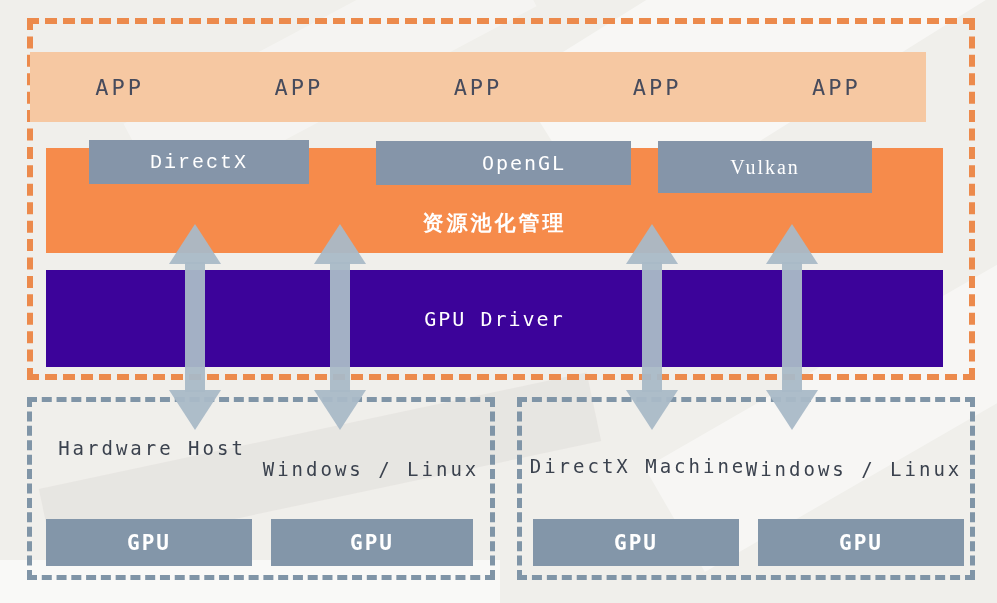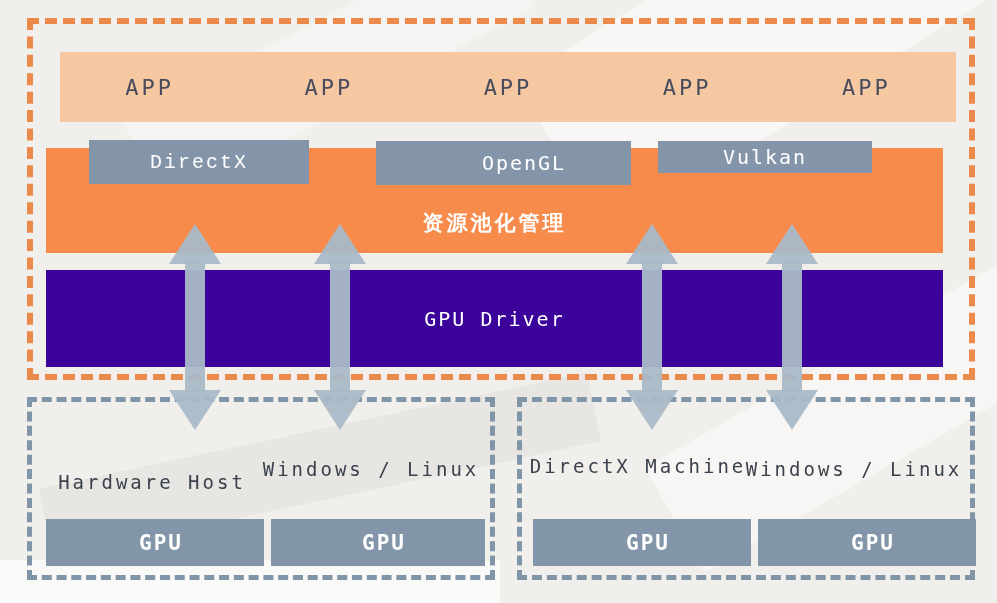--- a/index.html
+++ b/index.html
@@ -22,21 +22,21 @@
     left:27px;top:18px;width:948px;height:362px;
     border:6px dashed #ec8a4c;box-sizing:border-box;
   }
   .host-frame{
     border:5px dashed #8095a7;box-sizing:border-box;
   }
   .host-frame.left{left:27px;top:397px;width:468px;height:183px;}
   .host-frame.right{left:517px;top:397px;width:458px;height:183px;}
 
   
-  .app-row{left:60px;top:52px;width:896px;height:70px;display:flex;gap:0;}
+  .app-row{left:30px;top:52px;width:896px;height:70px;display:flex;gap:0;}
   .app-box{
     flex:1;background:#f6c8a2;color:#474b5c;
     display:flex;align-items:center;justify-content:center;
     font-size:22px;letter-spacing:3px;
   }
 
   
   .pool-bar{left:46px;top:148px;width:897px;height:105px;background:#f68b4b;}
   .pool-label{
     position:absolute;left:0;right:0;bottom:16px;text-align:center;
@@ -45,40 +45,40 @@
   }
 
   
   .api-box{
     background:#8595a9;color:#ffffff;
     display:flex;align-items:center;justify-content:center;
     font-size:20px;letter-spacing:2px;
   }
   .api-directx{left:89px;top:140px;width:220px;height:44px;font-family:Liberation Mono, monospace;}
   .api-opengl{left:376px;top:141px;width:214px;height:44px;padding-left:41px;}
-  .api-vulkan{left:658px;top:141px;width:214px;height:32px;}
+  .api-vulkan{left:658px;top:141px;width:214px;height:52px;font-family:Liberation Serif, serif;}
 
   
   .driver-bar{
     left:46px;top:270px;width:897px;height:97px;background:#3c039a;
     display:flex;align-items:center;justify-content:center;
     color:#fff;font-size:20px;letter-spacing:2px;
   }
 
   
   .host-label{
     transform:translate(-50%,-50%);
     color:#3b424e;font-size:19px;letter-spacing:3px;white-space:nowrap;
   }
 
   
   .gpu-box{
     background:#8396a9;color:#fff;height:47px;top:519px;
     display:flex;align-items:center;justify-content:center;
-    font-size:21px;letter-spacing:2px;font-weight:bold;padding-left:12px;
+    font-size:21px;letter-spacing:2px;font-weight:bold;
   }
   .gpu-l1{left:46px;width:206px;}
   .gpu-l2{left:271px;width:202px;}
   .gpu-r1{left:533px;width:206px;}
   .gpu-r2{left:758px;width:206px;}
 
   
   .arrow{position:absolute;top:224px;width:52px;height:206px;z-index:5;}
   .arrow .head-up{
     position:absolute;left:0;top:0;width:0;height:0;
@@ -119,21 +119,21 @@
   <div class="pool-label">资源池化管理</div>
 </div>
 
 <div class="abs api-box api-directx">DirectX</div>
 <div class="abs api-box api-opengl">OpenGL</div>
 <div class="abs api-box api-vulkan">Vulkan</div>
 
 <div class="abs driver-bar">GPU Driver</div>
 
 <div class="abs host-frame left"></div>
-<div class="abs host-label" style="left:152px;top:482px;">Hardware Host</div>
+<div class="abs host-label" style="left:152px;top:448px;">Hardware Host</div>
 <div class="abs host-label" style="left:371px;top:469px;">Windows / Linux</div>
 <div class="abs gpu-box gpu-l1">GPU</div>
 <div class="abs gpu-box gpu-l2">GPU</div>
 
 <div class="abs host-frame right"></div>
 <div class="abs host-label" style="left:638px;top:466px;">DirectX Machine</div>
 <div class="abs host-label" style="left:854px;top:469px;">Windows / Linux</div>
 <div class="abs gpu-box gpu-r1">GPU</div>
 <div class="abs gpu-box gpu-r2">GPU</div>
 

